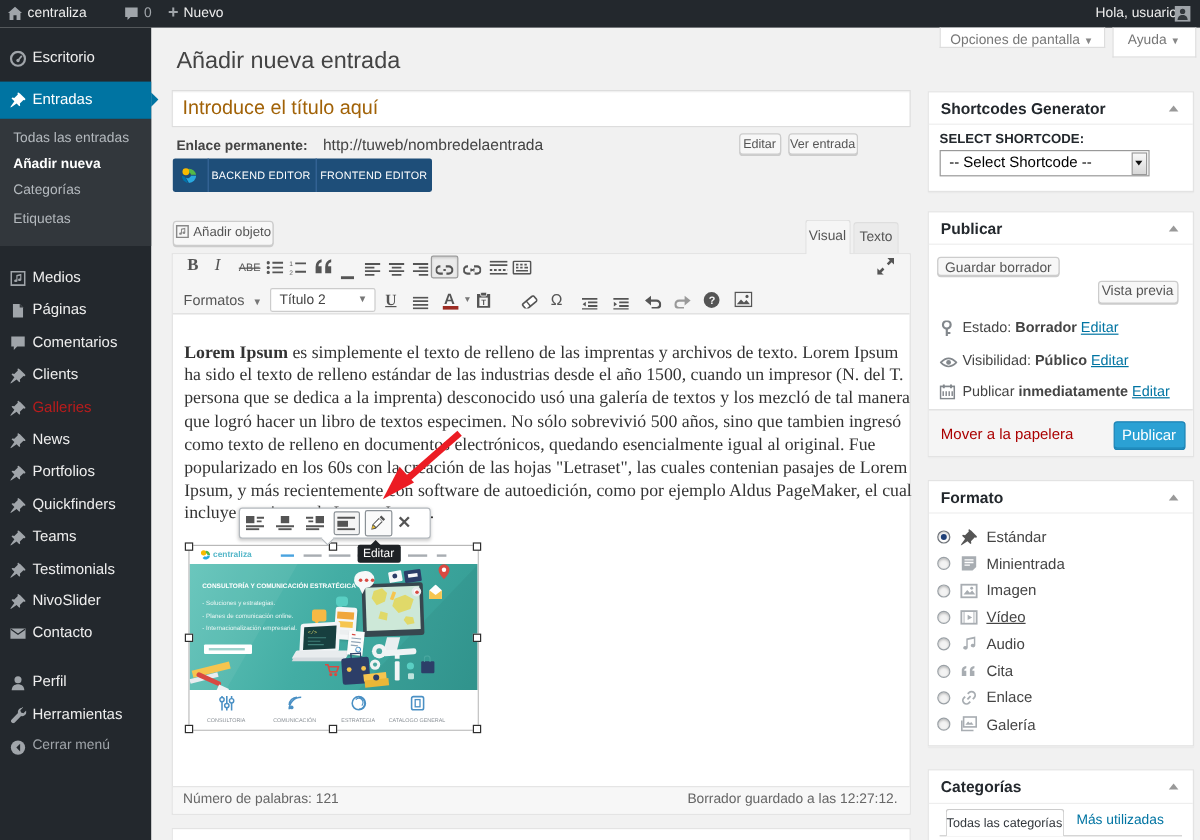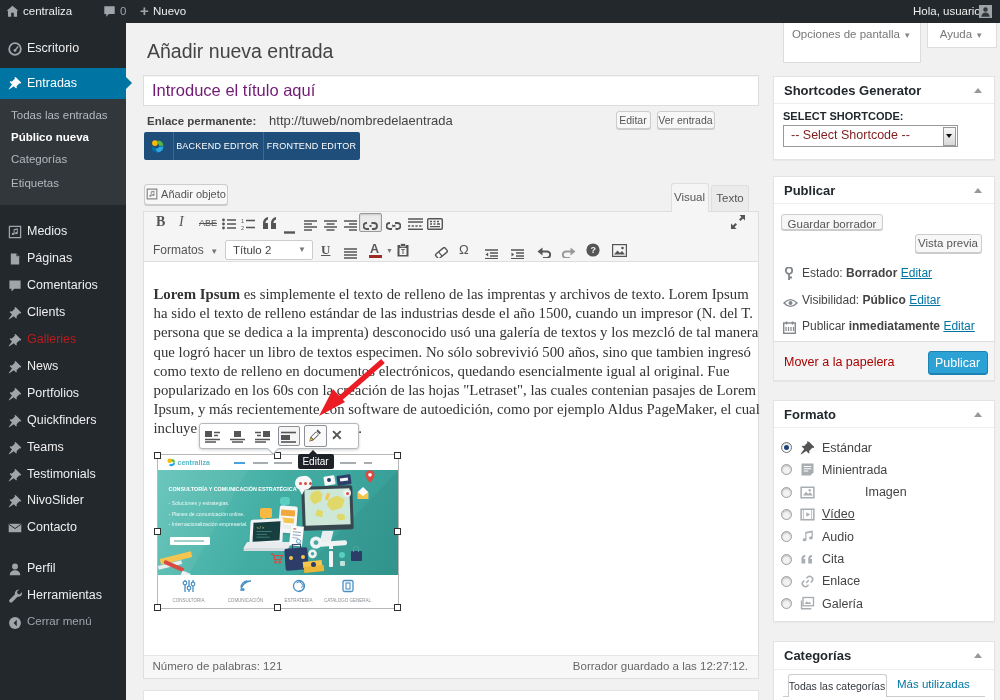--- a/index.html
+++ b/index.html
@@ -42,21 +42,21 @@
         <circle cx="10" cy="12" r="2" fill="#a0a5aa"></circle>
       </svg></div>
 <div class="abs nw" style="left:27px;top:41px;color:#eee;font-size:12.5px;">Escritorio</div>
 <div class="abs" style="left:0;top:68px;width:126px;height:30.5px;background:#0074a2;"></div>
 <div class="abs" style="left:126px;top:77px;width:0;height:0;border-top:6.5px solid transparent;border-bottom:6.5px solid transparent;border-left:6px solid #0074a2;"></div>
 <div class="abs" style="left:8px;top:76px;"><svg width="14" height="14" viewBox="0 0 20 20">
         <path fill="#fff" d="M10.5 1.5 c-.7 0 -1.2 .6 -1 1.3 l.3 1 -4.2 4.2 -2.3-.4 -1 1 3.4 3.4 -4.2 5.8 -.6 1.6 1.5-.7 5.9-4.1 3.3 3.3 1-1 -.4-2.3 4.3-4.2 1 .3 c.7 .2 1.3-.3 1.3-1 0-.3-.1-.6-.4-.9 l-6.1-6.1 c-.2-.2-.5-.3-.8-.2 Z"></path>
       </svg></div>
 <div class="abs nw" style="left:27px;top:76px;color:#fff;font-size:12.5px;text-align:center;">Entradas</div>
 <div class="abs nw" style="left:11px;top:108.5px;font-size:11.5px;color:#b4b9be;">Todas las entradas</div>
-<div class="abs nw" style="left:11px;top:131px;font-size:11.5px;color:#fff;font-weight:bold;">Público nueva</div>
+<div class="abs nw" style="left:11px;top:131px;font-size:11.5px;color:#fff;font-weight:bold;">Añadir nueva</div>
 <div class="abs nw" style="left:11px;top:153px;font-size:11.5px;color:#b4b9be;">Categorías</div>
 <div class="abs nw" style="left:11px;top:176.5px;font-size:11.5px;color:#b4b9be;">Etiquetas</div>
 <div class="abs" style="left:8px;top:225px;"><svg width="14" height="14" viewBox="0 0 20 20">
         <path fill="none" stroke="#a0a5aa" stroke-width="1.8" d="M2 2 h16 v16 h-16 Z"></path>
         <path fill="#a0a5aa" d="M8 6 l6-1.4 v7 a2 1.6 0 1 1 -1.4-1.5 v-3.4 l-3.2 .8 v5.3 a2 1.6 0 1 1 -1.4-1.5 Z"></path>
       </svg></div>
 <div class="abs nw" style="left:27px;top:224px;color:#eee;font-size:12.5px;">Medios</div>
 <div class="abs" style="left:8px;top:252px;"><svg width="14" height="14" viewBox="0 0 20 20">
         <path fill="#a0a5aa" d="M4 2 h8 l4 4 v12 H4 Z"></path>
         <path fill="#32373c" d="M12 2 l4 4 h-4 Z"></path>
@@ -111,23 +111,23 @@
 <div class="abs" style="left:8px;top:589px;"><svg width="14" height="14" viewBox="0 0 20 20">
         <path fill="#a0a5aa" d="M14.9 1.2 a5 5 0 0 0 -4.9 6.3 L2.5 15 a2.6 2.6 0 1 0 3.7 3.7 L13.7 11 a5 5 0 0 0 6-6.5 l-3.2 3.2 -2.9-.8 -.8-2.9 3.2-3.2 a5 5 0 0 0 -1.1-.6 Z"></path>
       </svg></div>
 <div class="abs nw" style="left:27px;top:588px;color:#eee;font-size:12.5px;">Herramientas</div>
 <div class="abs" style="left:8px;top:616px;"><svg width="14" height="14" viewBox="0 0 20 20">
         <circle cx="10" cy="10" r="8.5" fill="#a0a5aa"></circle>
         <path fill="#23282d" d="M12.5 5.5 L8 10 l4.5 4.5 Z"></path>
       </svg></div>
 <div class="abs nw" style="left:27px;top:615px;color:#a0a5aa;font-size:11.5px;">Cerrar menú</div>
 <div class="abs nw" style="left:147px;top:40px;font-size:19.5px;color:#444;">Añadir nueva entrada</div>
-<div class="abs" style="left:782.5px;top:23px;width:138px;height:40px;background:#fff;border:1px solid #ddd;border-top:none;color:#777;font-size:11.5px;text-align:center;line-height:23px;">Opciones de pantalla <span style="font-size:8px;color:#888;">▼</span></div>
+<div class="abs" style="left:782.5px;top:23px;width:138px;height:17px;background:#fff;border:1px solid #ddd;border-top:none;color:#777;font-size:11.5px;text-align:center;line-height:23px;">Opciones de pantalla <span style="font-size:8px;color:#888;">▼</span></div>
 <div class="abs" style="left:926.5px;top:23px;width:70px;height:24.5px;background:#fff;border:1px solid #ddd;border-top:none;color:#777;font-size:11.5px;text-align:center;line-height:23px;">Ayuda <span style="font-size:8px;color:#888;">▼</span></div>
-<div class="abs" style="left:143px;top:75px;width:615.5px;height:31px;background:#fff;border:1px solid #ddd;box-shadow:inset 0 1px 1px rgba(0,0,0,.04);color:#701a75;font-size:16.5px;line-height:29px;padding-left:8px;">Introduce el título aquí</div>
+<div class="abs" style="left:143px;top:75px;width:615.5px;height:31px;background:#fff;border:1px solid #ddd;box-shadow:inset 0 1px 1px rgba(0,0,0,.04);color:#a16207;font-size:16.5px;line-height:29px;padding-left:8px;">Introduce el título aquí</div>
 <div class="abs nw" style="left:147px;top:113px;font-size:11.5px;color:#444;"><b>Enlace permanente:</b>&nbsp;&nbsp;&nbsp; <span style="font-size:13px;">http://tuweb/nombredelaentrada</span></div>
 <div class="abs btn" style="left:615.5px;top:111px;width:35px;height:18px;font-size:10.5px;line-height:16px;">Editar</div>
 <div class="abs btn" style="left:656.5px;top:111px;width:58px;height:18px;font-size:10.5px;line-height:16px;">Ver entrada</div>
 <div class="abs" style="left:143.5px;top:132px;width:216.5px;height:28px;background:#1e4e79;border-radius:2px;"></div>
 <div class="abs" style="left:172.5px;top:132px;width:1px;height:28px;background:#39689a;"></div>
 <div class="abs" style="left:262.5px;top:132px;width:1px;height:28px;background:#39689a;"></div>
 <svg class="abs" style="left:149px;top:138px;" width="17" height="17" viewBox="0 0 20 20">
 <circle cx="7" cy="6" r="3.4" fill="#f9ba00"></circle>
 <path d="M10 3 a7 7 0 0 1 7 6 l-5 0 a3.5 3.5 0 0 0 -2-2.5 Z" fill="#54b847"></path>
 <path d="M17 10 a7 7 0 0 1 -7 7 l-3-5 a3.5 3.5 0 0 0 5-2 Z" fill="#28a9e0"></path>
@@ -417,21 +417,21 @@
     </svg>
 <div class="abs" style="left:144px;top:655px;width:613.5px;height:22.5px;background:#f7f7f7;border-top:1px solid #e5e5e5;"></div>
 <div class="abs nw" style="left:152.5px;top:655px;height:22px;line-height:22px;font-size:11.5px;color:#666;">Número de palabras: 121</div>
 <div class="abs nw" style="left:560px;top:655px;width:188px;height:22px;line-height:22px;font-size:11.5px;color:#666;text-align:right;">Borrador guardado a las 12:27:12.</div>
 <div class="abs" style="left:143px;top:690px;width:615.5px;height:12px;background:#fff;border:1px solid #e3e3e3;"></div>
 <div class="postbox" style="top:75.5px;height:84px;">
       <div class="pbhd">Shortcodes Generator<span class="tg"></span></div>
     </div>
 <div class="abs nw" style="left:783px;top:110px;font-size:11px;font-weight:bold;color:#23282d;">SELECT SHORTCODE:</div>
 <div class="abs" style="left:783px;top:125px;width:174.5px;height:22px;background:#fff;border:1px solid #999;"></div>
-<div class="abs nw" style="left:791px;top:125px;height:22px;line-height:21px;font-size:12.5px;color:#7f1d1d;">-- Select Shortcode --</div>
+<div class="abs nw" style="left:791px;top:125px;height:22px;line-height:21px;font-size:12.5px;color:#000000;">-- Select Shortcode --</div>
 <div class="abs" style="left:943px;top:126.5px;width:13px;height:19px;background:linear-gradient(#f8f8f8,#d8d8d8);border:1px solid #999;"></div>
 <div class="abs" style="left:946px;top:134px;width:0;height:0;border-left:3.5px solid transparent;border-right:3.5px solid transparent;border-top:4.5px solid #111;"></div>
 <div class="postbox" style="top:175.5px;height:205.5px;">
       <div class="pbhd">Publicar<span class="tg"></span></div>
     </div>
 <div class="abs btn" style="left:781px;top:213.5px;width:102px;height:16px;font-size:11.5px;line-height:18px;">Guardar borrador</div>
 <div class="abs btn" style="left:914.5px;top:233.5px;width:67px;height:19.5px;font-size:11.5px;line-height:17px;">Vista previa</div>
 <div class="abs" style="left:783px;top:266.5px;"><svg width="12" height="14" viewBox="0 0 12 14">
         <circle cx="6" cy="3.6" r="3.2" fill="none" stroke="#82878c" stroke-width="1.8"></circle>
         <path stroke="#82878c" stroke-width="1.8" d="M6 6.5 V13 M6 10.5 h3"></path>
@@ -465,21 +465,21 @@
       <path fill="#a8adb2" d="M2 2 h16 v12 l-4 4 H2 Z"></path>
       <path stroke="#fff" stroke-width="1.4" d="M5 6 h10 M5 9 h10 M5 12 h6" fill="none"></path>
     </svg>
 <div class="abs nw" style="left:822px;top:462.8px;font-size:12.5px;color:#444;">Minientrada</div>
 <div class="abs" style="left:781px;top:486.6px;width:11px;height:11px;border-radius:50%;background:#f3f3f3;border:1px solid #9aa0a5;box-shadow:inset 0 1px 2px rgba(0,0,0,.25);"></div>
 <svg class="abs" style="left:800px;top:484.6px;" width="15" height="15" viewBox="0 0 20 20">
       <rect x="1.5" y="3" width="17" height="14" fill="none" stroke="#a8adb2" stroke-width="2"></rect>
       <path fill="#a8adb2" d="M4 14 l4-5 3 3 2.5-2.5 3.5 4.5 Z"></path>
       <circle cx="13" cy="7" r="1.6" fill="#a8adb2"></circle>
     </svg>
-<div class="abs nw" style="left:822px;top:485.1px;font-size:12.5px;color:#444;margin-left:43px;">Imagen</div>
+<div class="abs nw" style="left:822px;top:485.1px;font-size:12.5px;color:#444;">Imagen</div>
 <div class="abs" style="left:781px;top:508.9px;width:11px;height:11px;border-radius:50%;background:#f3f3f3;border:1px solid #9aa0a5;box-shadow:inset 0 1px 2px rgba(0,0,0,.25);"></div>
 <svg class="abs" style="left:800px;top:506.9px;" width="15" height="15" viewBox="0 0 20 20">
       <rect x="1.5" y="3" width="17" height="14" fill="none" stroke="#a8adb2" stroke-width="2"></rect>
       <path stroke="#a8adb2" stroke-width="1" d="M4.5 3 v14 M15.5 3 v14"></path>
       <path fill="#a8adb2" d="M8.5 7 l5 3 -5 3 Z"></path>
     </svg>
 <div class="abs nw" style="left:822px;top:507.4px;font-size:12.5px;color:#444;text-decoration:underline;">Vídeo</div>
 <div class="abs" style="left:781px;top:531.2px;width:11px;height:11px;border-radius:50%;background:#f3f3f3;border:1px solid #9aa0a5;box-shadow:inset 0 1px 2px rgba(0,0,0,.25);"></div>
 <svg class="abs" style="left:800px;top:529.2px;" width="15" height="15" viewBox="0 0 20 20">
       <path fill="#a8adb2" d="M7 4 l10-2 v10 a2.5 2 0 1 1 -1.6-1.9 V4.5 l-6.8 1.4 v8.6 a2.5 2 0 1 1 -1.6-1.9 Z"></path>

